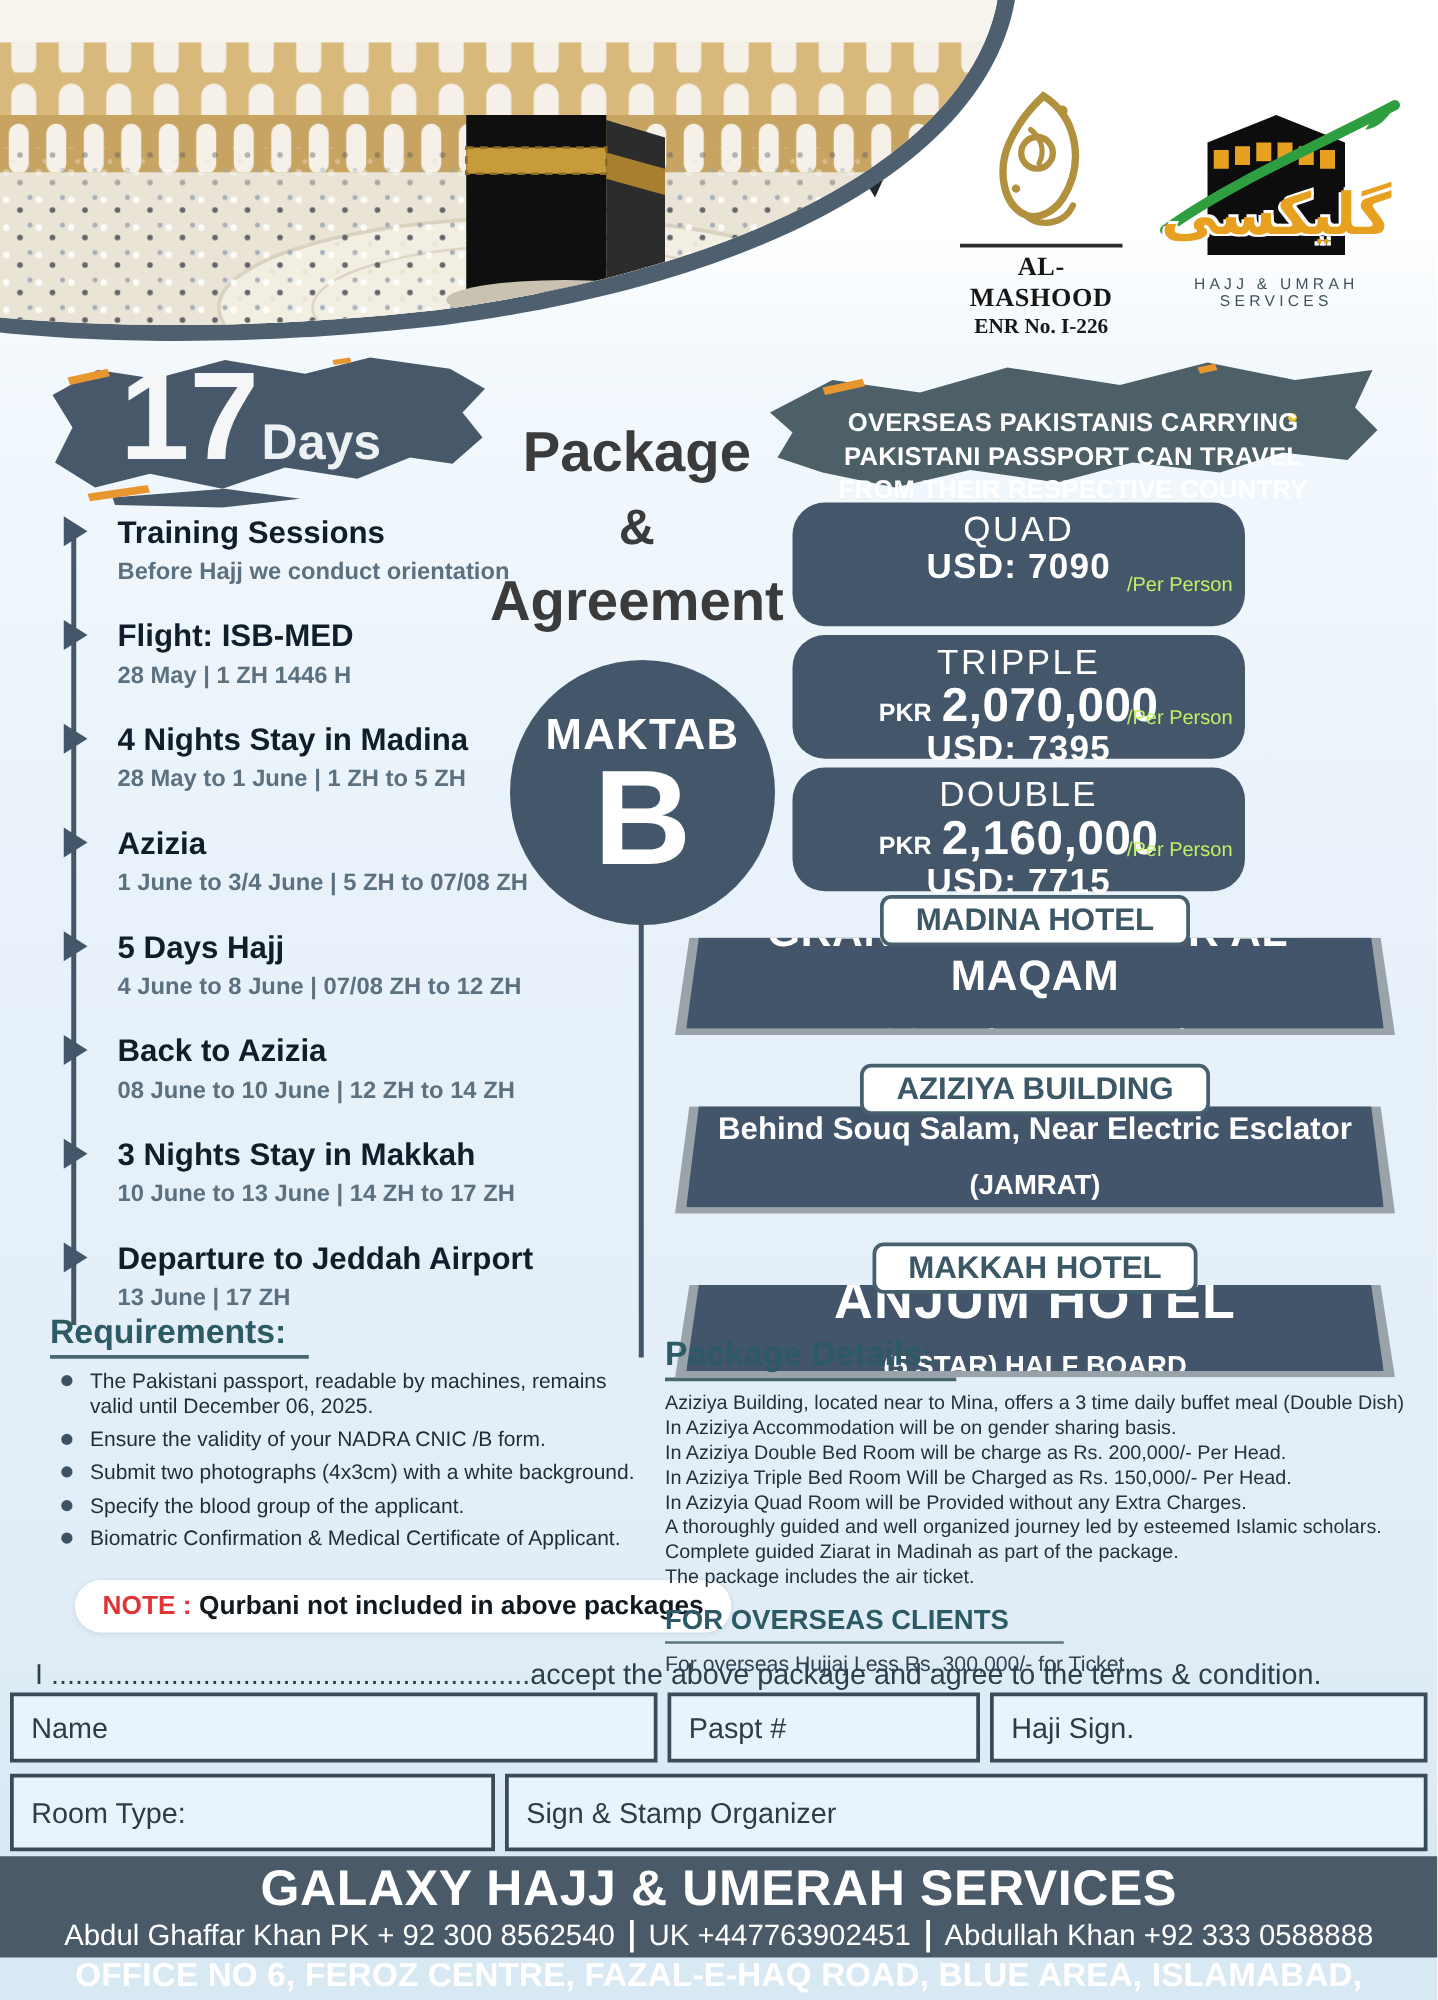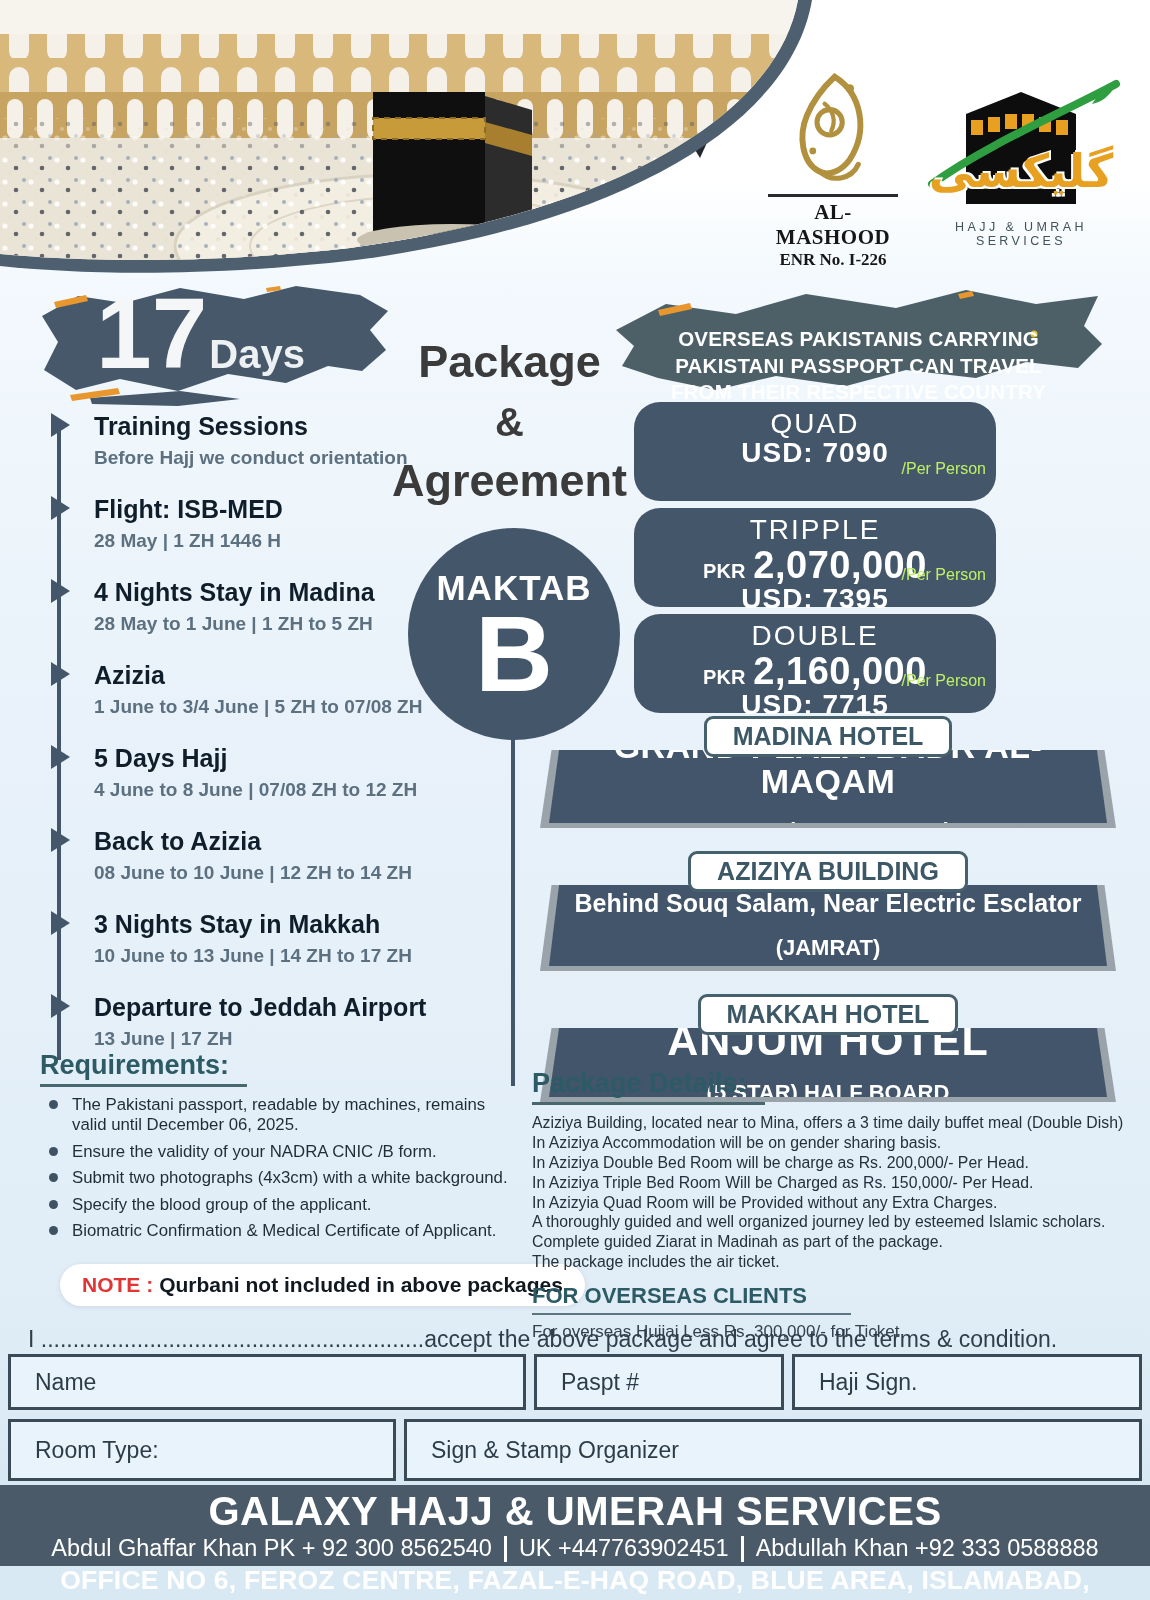--- a/index.html
+++ b/index.html
@@ -98,21 +98,21 @@
   
   .pkgdet { position:absolute; left:532px; top:1068px; width:612px; }
   .pd-line { font-size:15.8px; color:#24313c; line-height:1.26; }
   .ov-head { margin-top:11px; font-size:22px; font-weight:800; color:#2c5b66; border-bottom:2px solid #5b767e;
     display:inline-block; padding:0 44px 4px 0; }
   .ov-note { margin-top:7px; font-size:17px; color:#33424e; }
 
   
   .agree { position:absolute; left:28px; top:1326px; width:1110px; font-size:23px; color:#2e3e4a; }
   .fbox { position:absolute; background:#e9f3fb; border:3px solid #3b4a57; display:flex; align-items:center;
-    padding-left:24px; font-size:23px; color:#2c3c48;text-align:center; }
+    padding-left:14px; font-size:23px; color:#2c3c48;text-align:center; }
   .f-name { left:8px;  top:1354px; width:518px; height:56px; }
   .f-pass { left:534px; top:1354px; width:250px; height:56px; }
   .f-haji { left:792px; top:1354px; width:350px; height:56px; }
   .f-room { left:8px;  top:1419px; width:388px; height:62px; }
   .f-org  { left:404px; top:1419px; width:738px; height:62px; }
 
   
   .footer { position:absolute; left:0; top:1485px; width:1150px; height:81px; background:#4a5a68; color:#fff; text-align:center; }
   .ft-company { margin-top:4px; font-size:40px; font-weight:800; letter-spacing:.5px; }
   .ft-contacts { margin-top:1px; font-size:23.5px; font-weight:500; display:flex; justify-content:center; align-items:center; }

